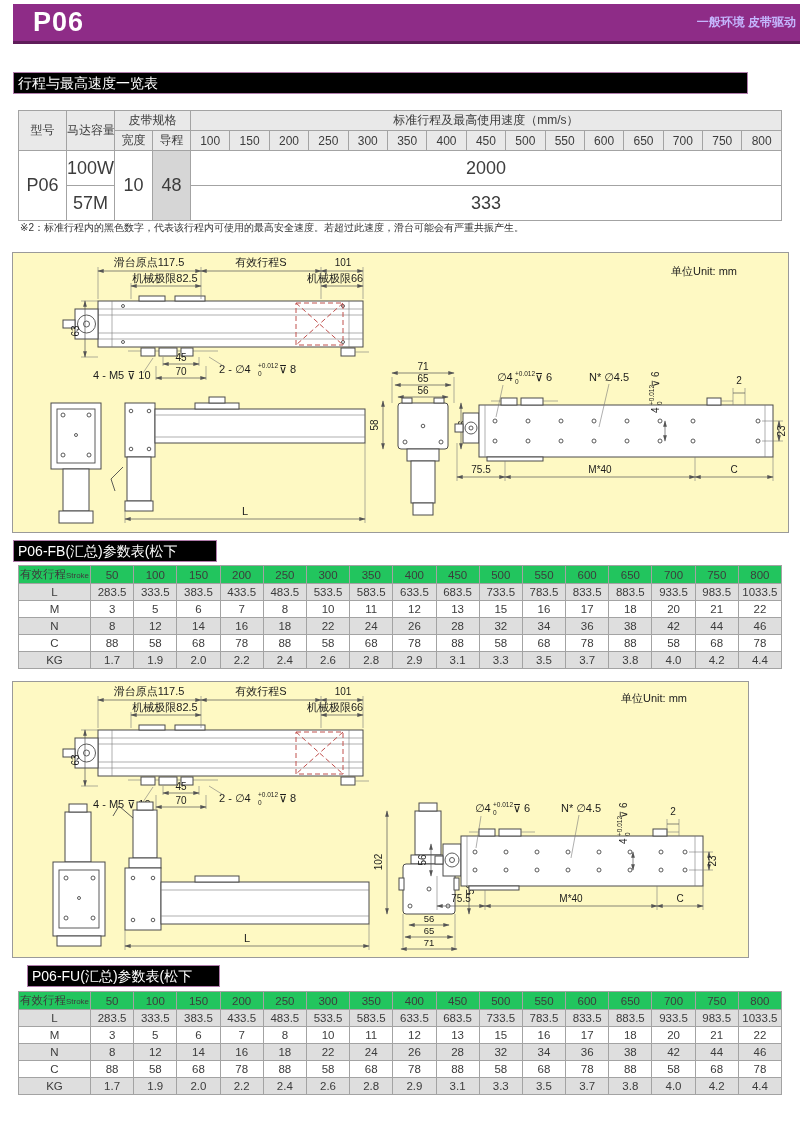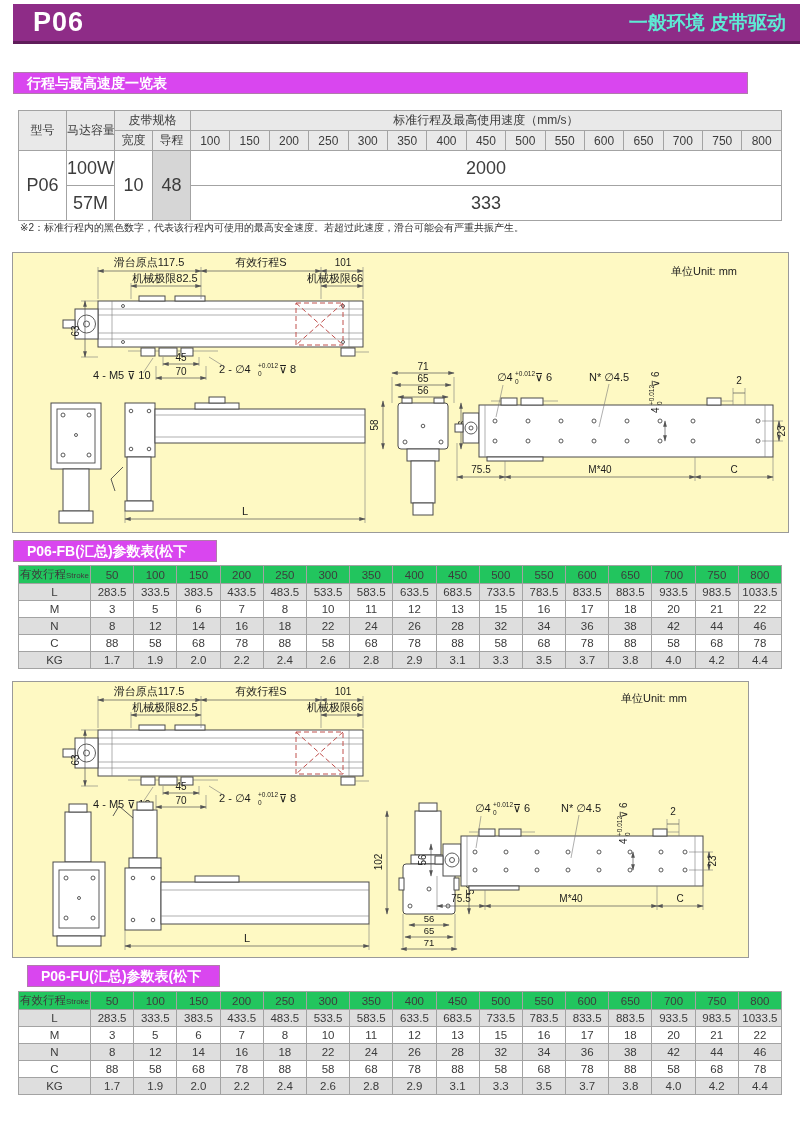--- a/index.html
+++ b/index.html
@@ -4,25 +4,25 @@
 <style>
   html,body{margin:0;padding:0;}
   body{width:800px;height:1141px;position:relative;background:#fff;
        font-family:"Liberation Sans","DejaVu Sans",sans-serif;color:#333;}
   .abs{position:absolute;box-sizing:border-box;}
 
   
   #topbar{left:13px;top:4px;width:787px;height:40px;background:#8e2c87;
           border-bottom:3px solid #5f1d5a;display:flex;align-items:center;justify-content:space-between;}
   #topbar .model{color:#fff;font-size:27px;font-weight:bold;margin-left:20px;letter-spacing:1px;}
-  #topbar .tagline{color:#5eead4;font-size:19px;font-weight:bold;margin-right:14px;}
+  #topbar .tagline{color:#c4b5fd;font-size:12px;font-weight:bold;margin-right:4px;}
 
   
-  .secbar{background:#d946ef;color:#fff;font-size:14px;font-weight:bold;
-          line-height:20px;padding-left:13px;border:1px solid #b07cab;}
+  .secbar{background:#000000;color:#fff;font-size:14px;font-weight:normal;
+          line-height:20px;padding-left:4px;border:1px solid #b07cab;}
 
   
   table{border-collapse:collapse;table-layout:fixed;width:100%;}
   th,td{border:1px solid #a3a3a3;text-align:center;vertical-align:middle;
         font-weight:normal;color:#3c3c3c;overflow:hidden;white-space:nowrap;}
   
   #speed-wrap{left:18px;top:110px;width:763px;}
   #speed-wrap th{background:#e9e9e9;font-size:12px;height:19px;padding:0;}
   #speed-wrap td{background:#fff;font-size:18px;height:34px;padding:0;}
   #speed-wrap td.shade{background:#d6d6d6;}

